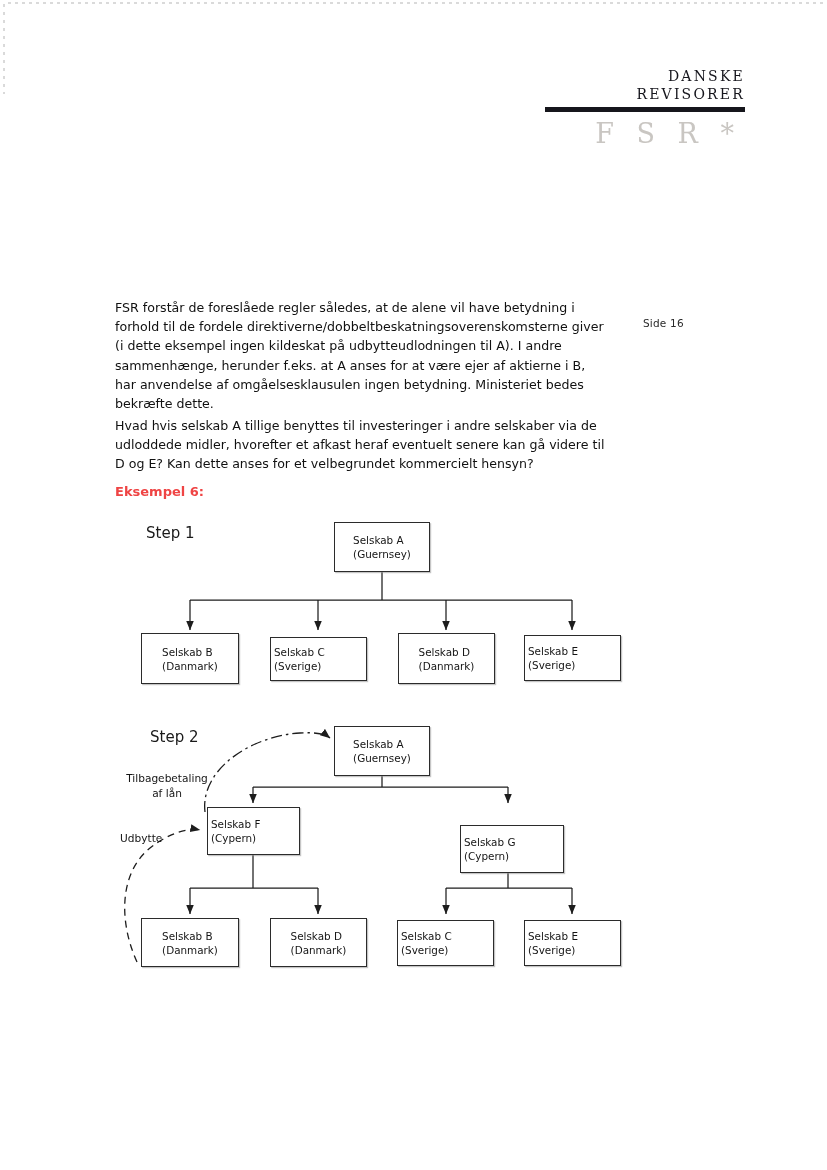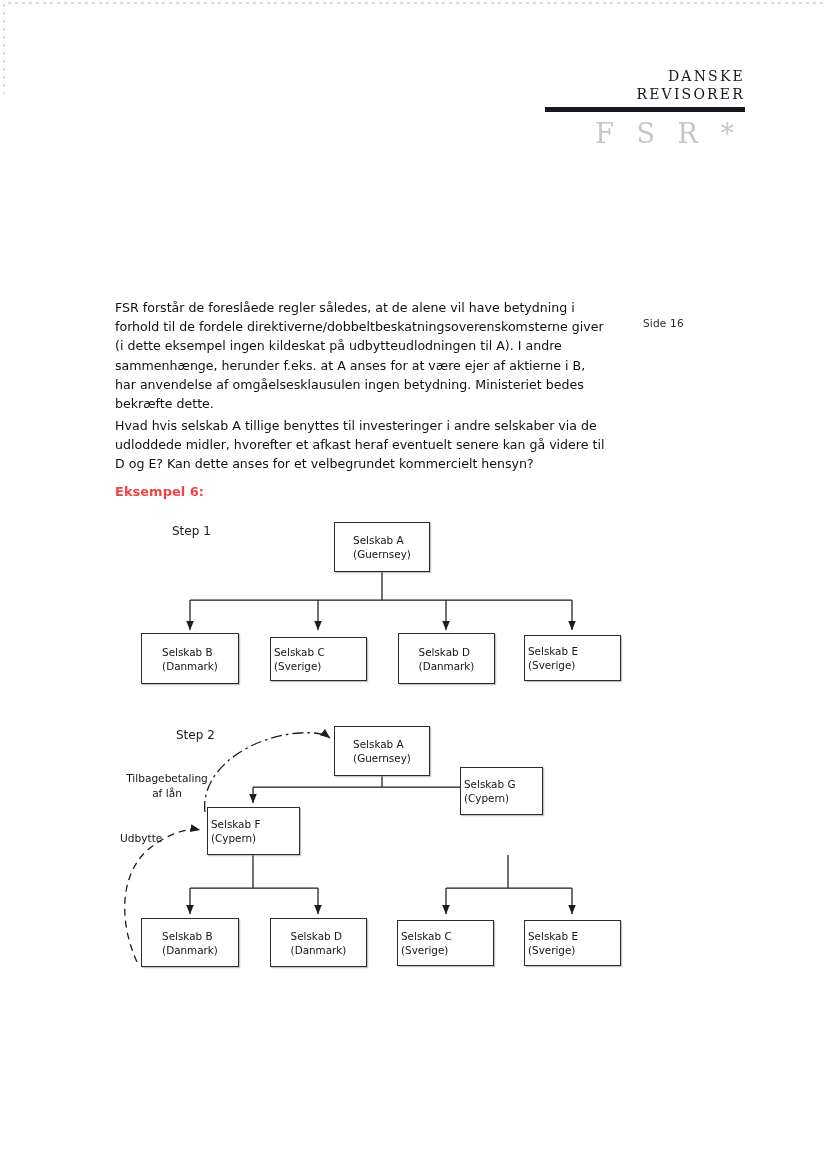--- a/index.html
+++ b/index.html
@@ -103,24 +103,23 @@
 
   
   .diagram {
     position: absolute;
     left: 0;
     width: 827px;
   }
   #diagram-step1 { top: 0; height: 1170px; }
   .step-label {
     position: absolute;
-    font-size: 12px;
+    font-size: 15px;
     color: #1a1a1a;
     white-space: nowrap;
-    margin-left: 26px;
   }
   .node {
     position: absolute;
     box-sizing: border-box;
     border: 1.2px solid #2b2b2b;
     background: #ffffff;
     display: flex;
     align-items: center;
     justify-content: center;
     text-align: left;
@@ -261,21 +260,21 @@
       <span>Tilbagebetaling</span><br>
       <span>af lån</span>
     </div>
 
     <div class="edge-label" style="left:120px; top:831px;">Udbytte</div>
 
     <div class="node" style="left:207px; top:807px; width:93px; height:48px;">
       <span>Selskab F (Cypern)</span>
     </div>
 
-    <div class="node" style="left:460px; top:767px; width:83px; height:48px;">
+    <div class="node" style="left:460px; top:825px; width:104px; height:48px;">
       <span>Selskab G (Cypern)</span>
     </div>
 
     <div class="node" style="left:141px; top:918px; width:98px; height:49px;">
       <span>
         <span>Selskab B</span>
         <span>(Danmark)</span>
       </span>
     </div>
 

